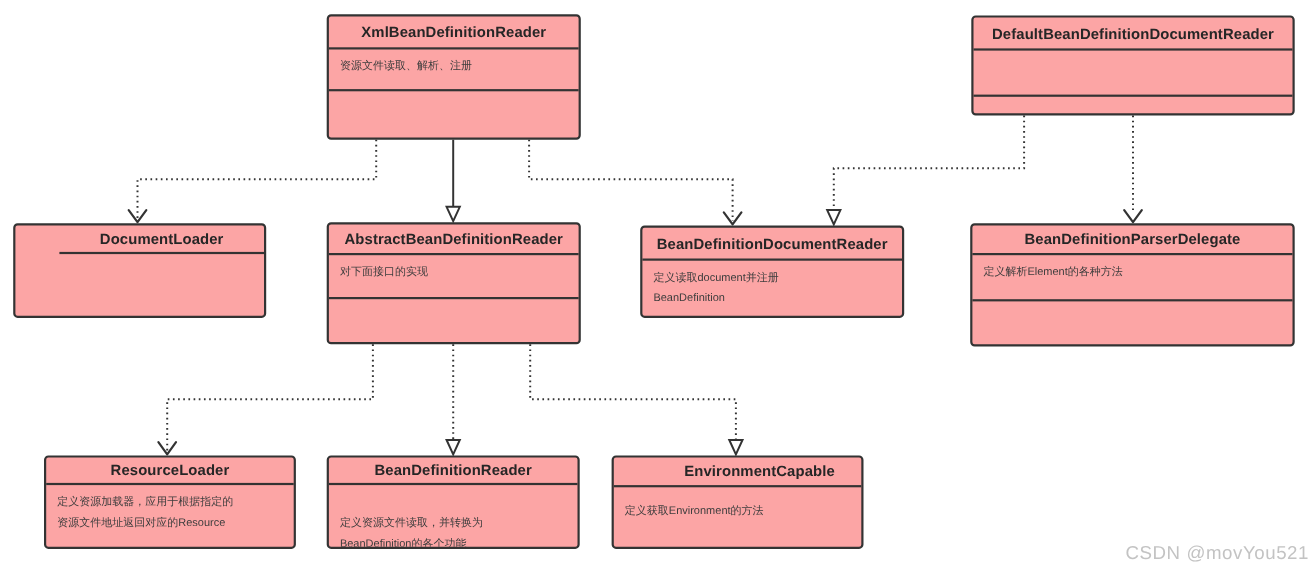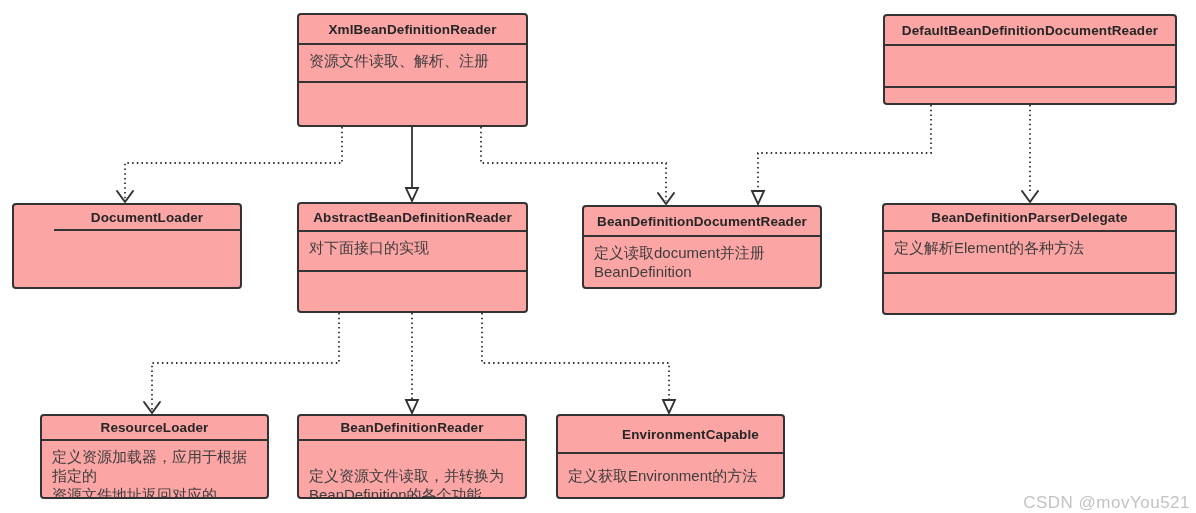--- a/index.html
+++ b/index.html
@@ -15,21 +15,21 @@
   .uml-class{
     position:absolute;background:#fca5a5;border:2px solid #333;border-radius:4px;
     box-sizing:border-box;display:flex;flex-direction:column;
   }
   .uml-title{
     border-bottom:2px solid #333;font-weight:bold;font-size:13.5px;color:#262626;
     display:flex;align-items:center;justify-content:center;flex:0 0 auto;
     letter-spacing:.1px;box-sizing:border-box;
   }
   .uml-body{
-    padding:6px 10px;font-size:15px;color:#3d3d3d;line-height:19px;
+    padding:6px 10px;font-size:10px;color:#3d3d3d;line-height:19px;
     white-space:pre-line;flex:1 1 auto;box-sizing:border-box;overflow:hidden;
   }
   .uml-body.fixed{flex:0 0 auto;}
   .uml-extra{border-top:2px solid #333;flex:1 1 auto;}
   #watermark{
     position:absolute;right:6px;bottom:0;font-size:17px;color:#c3c3c3;
     letter-spacing:.5px;
   }
 </style>
 </head>
@@ -104,18 +104,18 @@
 资源文件地址返回对应的Resource</div>
   </div>
 
   <div class="uml-class" style="left:297px;top:414px;width:230px;height:85px;gap:19px;">
     <div class="uml-title" style="height:25px;">BeanDefinitionReader</div>
     <div class="uml-body">定义资源文件读取，并转换为
 BeanDefinition的各个功能</div>
   </div>
 
   <div class="uml-class" style="left:556px;top:414px;width:229px;height:85px;">
-    <div class="uml-title" style="height:38px;padding-left:40px;">EnvironmentCapable</div>
+    <div class="uml-title" style="height:27px;padding-left:40px;">EnvironmentCapable</div>
     <div class="uml-body" style="padding-top:12px;">定义获取Environment的方法</div>
   </div>
 
   <div id="watermark">CSDN @movYou521</div>
 </div>
 
 </body></html>

